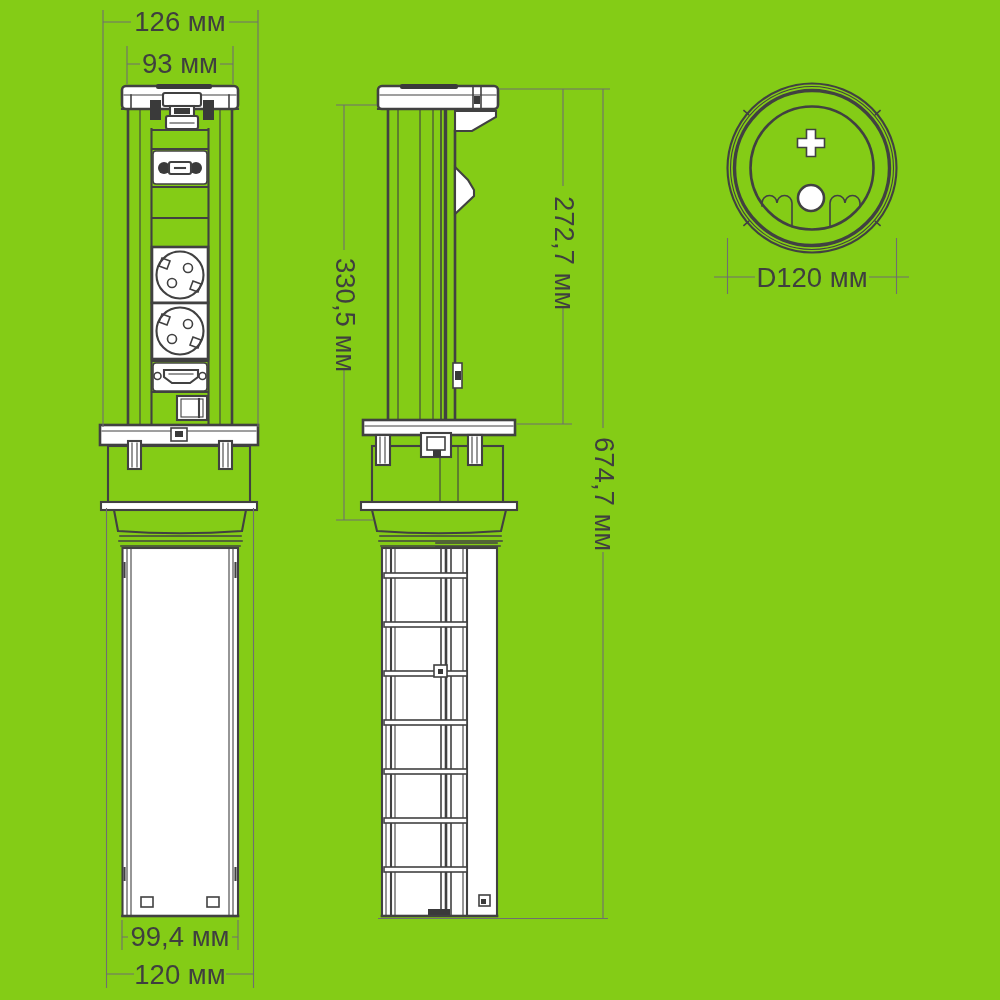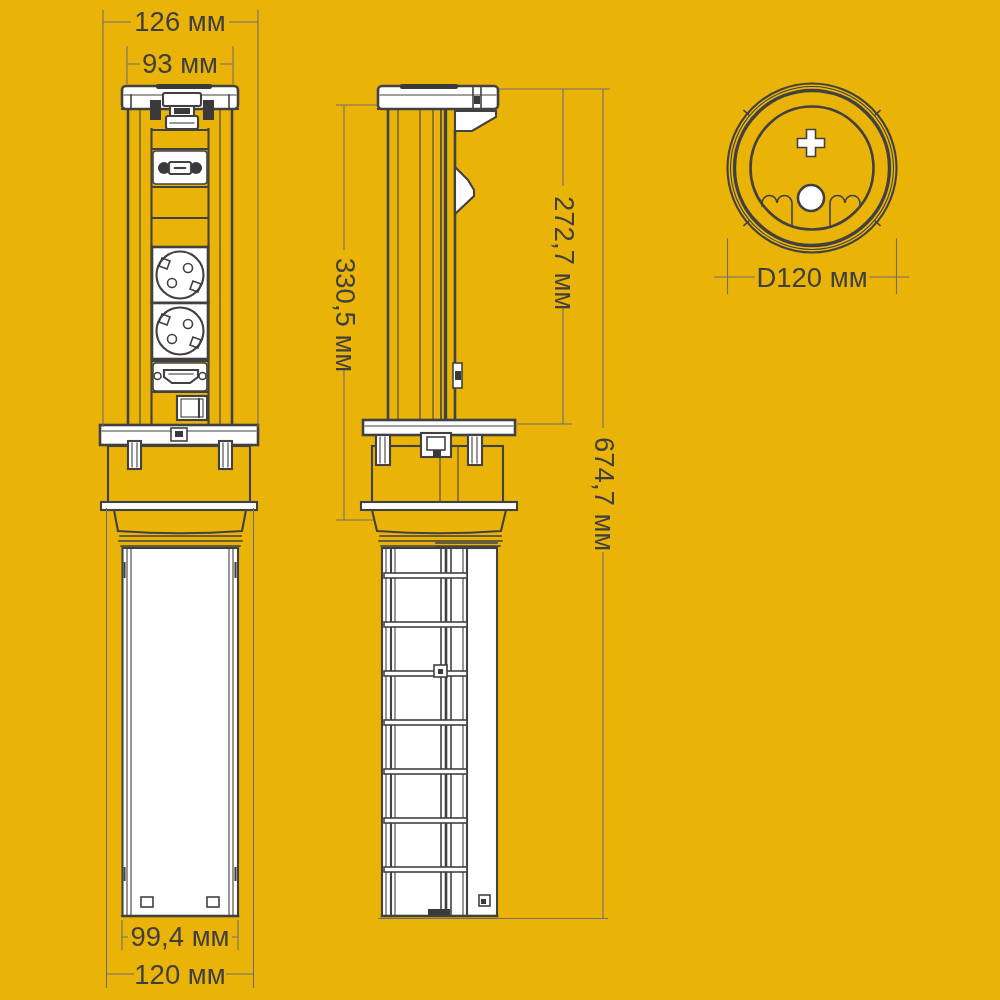--- a/index.html
+++ b/index.html
@@ -1,16 +1,16 @@
 <!DOCTYPE html>
 <html><head>
 <meta charset="utf-8">
 <style>
   html,body{margin:0;padding:0;background:#fff;}
-  .canvas{width:1000px;height:1000px;background:#eab308;position:relative;overflow:hidden;}
+  .canvas{width:1000px;height:1000px;background:#84cc16;position:relative;overflow:hidden;}
   svg{display:block;}
   .ln{stroke:#414141;fill:none;stroke-linecap:square;}
   .w1{stroke-width:1.1;}
   .w15{stroke-width:1.6;}
   .w2{stroke-width:2.1;}
   .w25{stroke-width:2.6;}
   .w3{stroke-width:3.4;}
   .whitefill{fill:#ffffff;}
   .darkfill{fill:#3a3a3a;stroke:none;}
   .dim{stroke:#6f6f6f;stroke-width:1.1;fill:none;}

